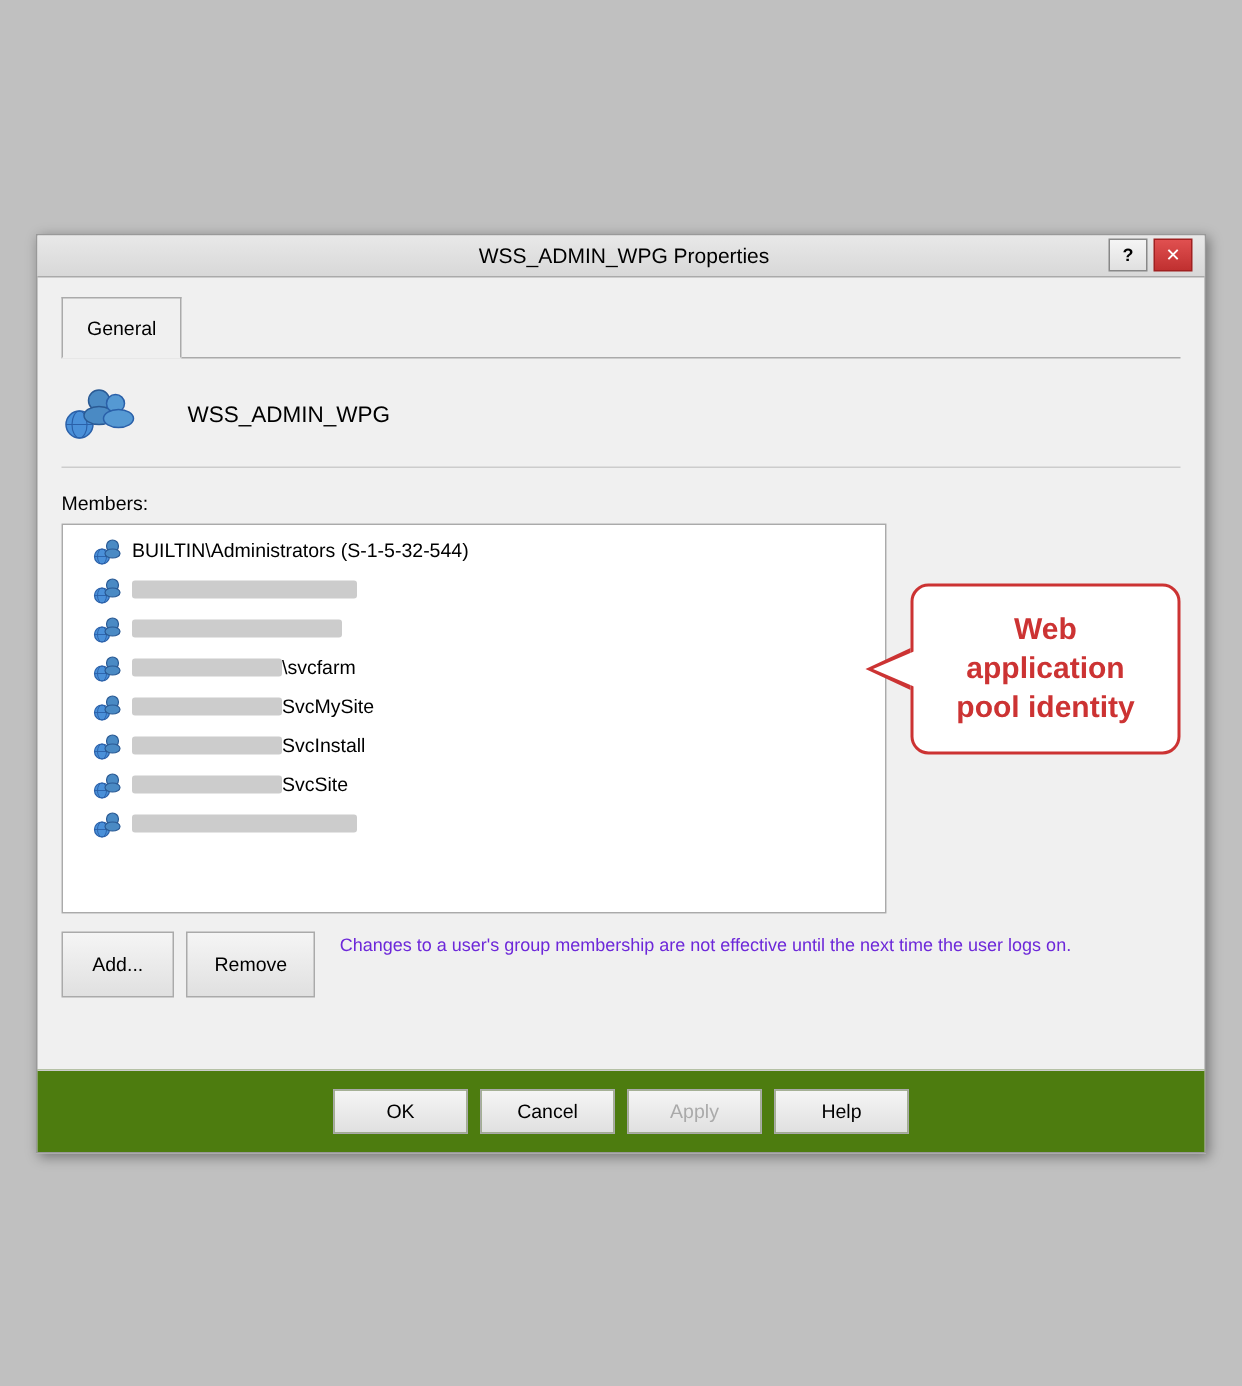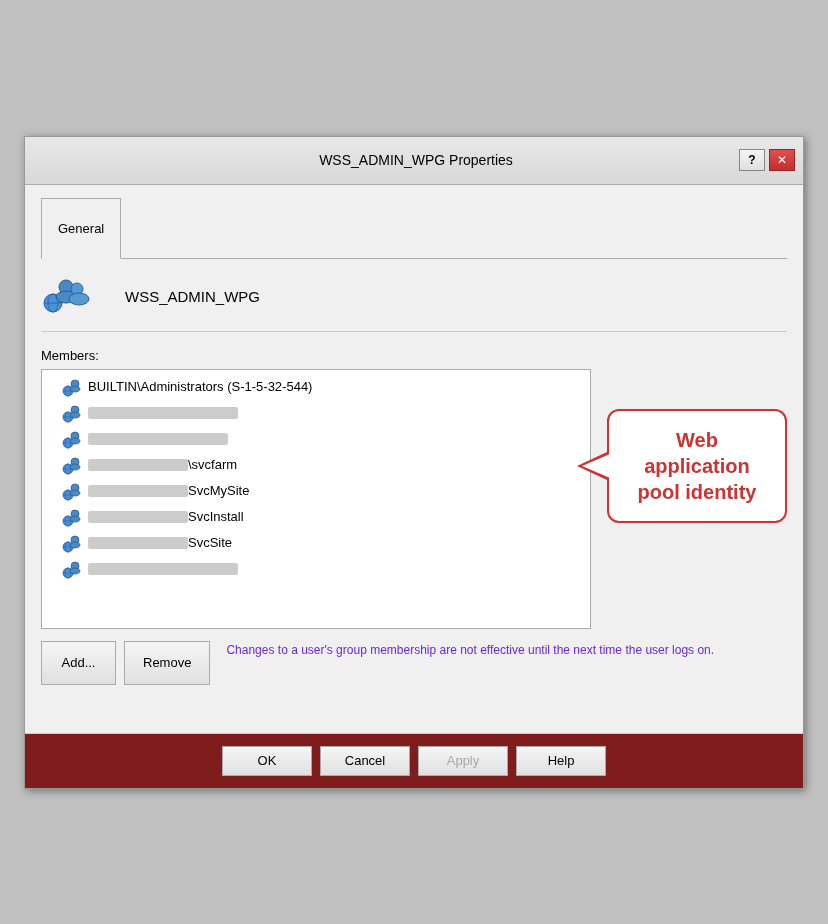--- a/index.html
+++ b/index.html
@@ -18,21 +18,21 @@
       border: 1px solid #999;
       box-shadow: 2px 2px 8px rgba(0,0,0,0.4);
     }
     .title-bar {
       background: linear-gradient(to bottom, #e8e8e8, #d8d8d8);
       border-bottom: 1px solid #aaa;
       display: flex;
       align-items: center;
       justify-content: space-between;
       padding: 6px 8px;
-      height: 48px;
+      height: 28px;
     }
     .title-text {
       font-size: 14px;
       font-weight: normal;
       flex: 1;
       text-align: center;
     }
     .title-buttons {
       display: flex;
       gap: 4px;
@@ -58,21 +58,21 @@
     }
     .dialog-body {
       padding: 12px 16px 16px;
     }
     .tab-bar {
       display: flex;
       border-bottom: 1px solid #aaa;
       margin-bottom: 16px;
     }
     .tab {
-      padding: 22px 16px;
+      padding: 12px 16px;
       border: 1px solid #aaa;
       border-bottom: none;
       background: linear-gradient(to bottom, #f5f5f5, #e8e8e8);
       margin-right: 2px;
       cursor: pointer;
       position: relative;
       top: 1px;
     }
     .tab.active {
       background: #f0f0f0;
@@ -222,21 +222,21 @@
       font-size: 12px;
       color: #6d28d9;
       line-height: 1.5;
     }
     .dialog-footer {
       display: flex;
       justify-content: center;
       gap: 8px;
       padding: 12px 0;
       border-top: 1px solid #ccc;
-      background: #7f1d1d;
+      background: #4d7c0f;
       margin-top: 32px;
     }
     .footer-btn {
       padding: 5px 0;
       border: 1px solid #aaa;
       background: linear-gradient(to bottom, #f5f5f5, #e0e0e0);
       cursor: pointer;
       font-size: 13px;
       width: 90px;
       height: 30px;

